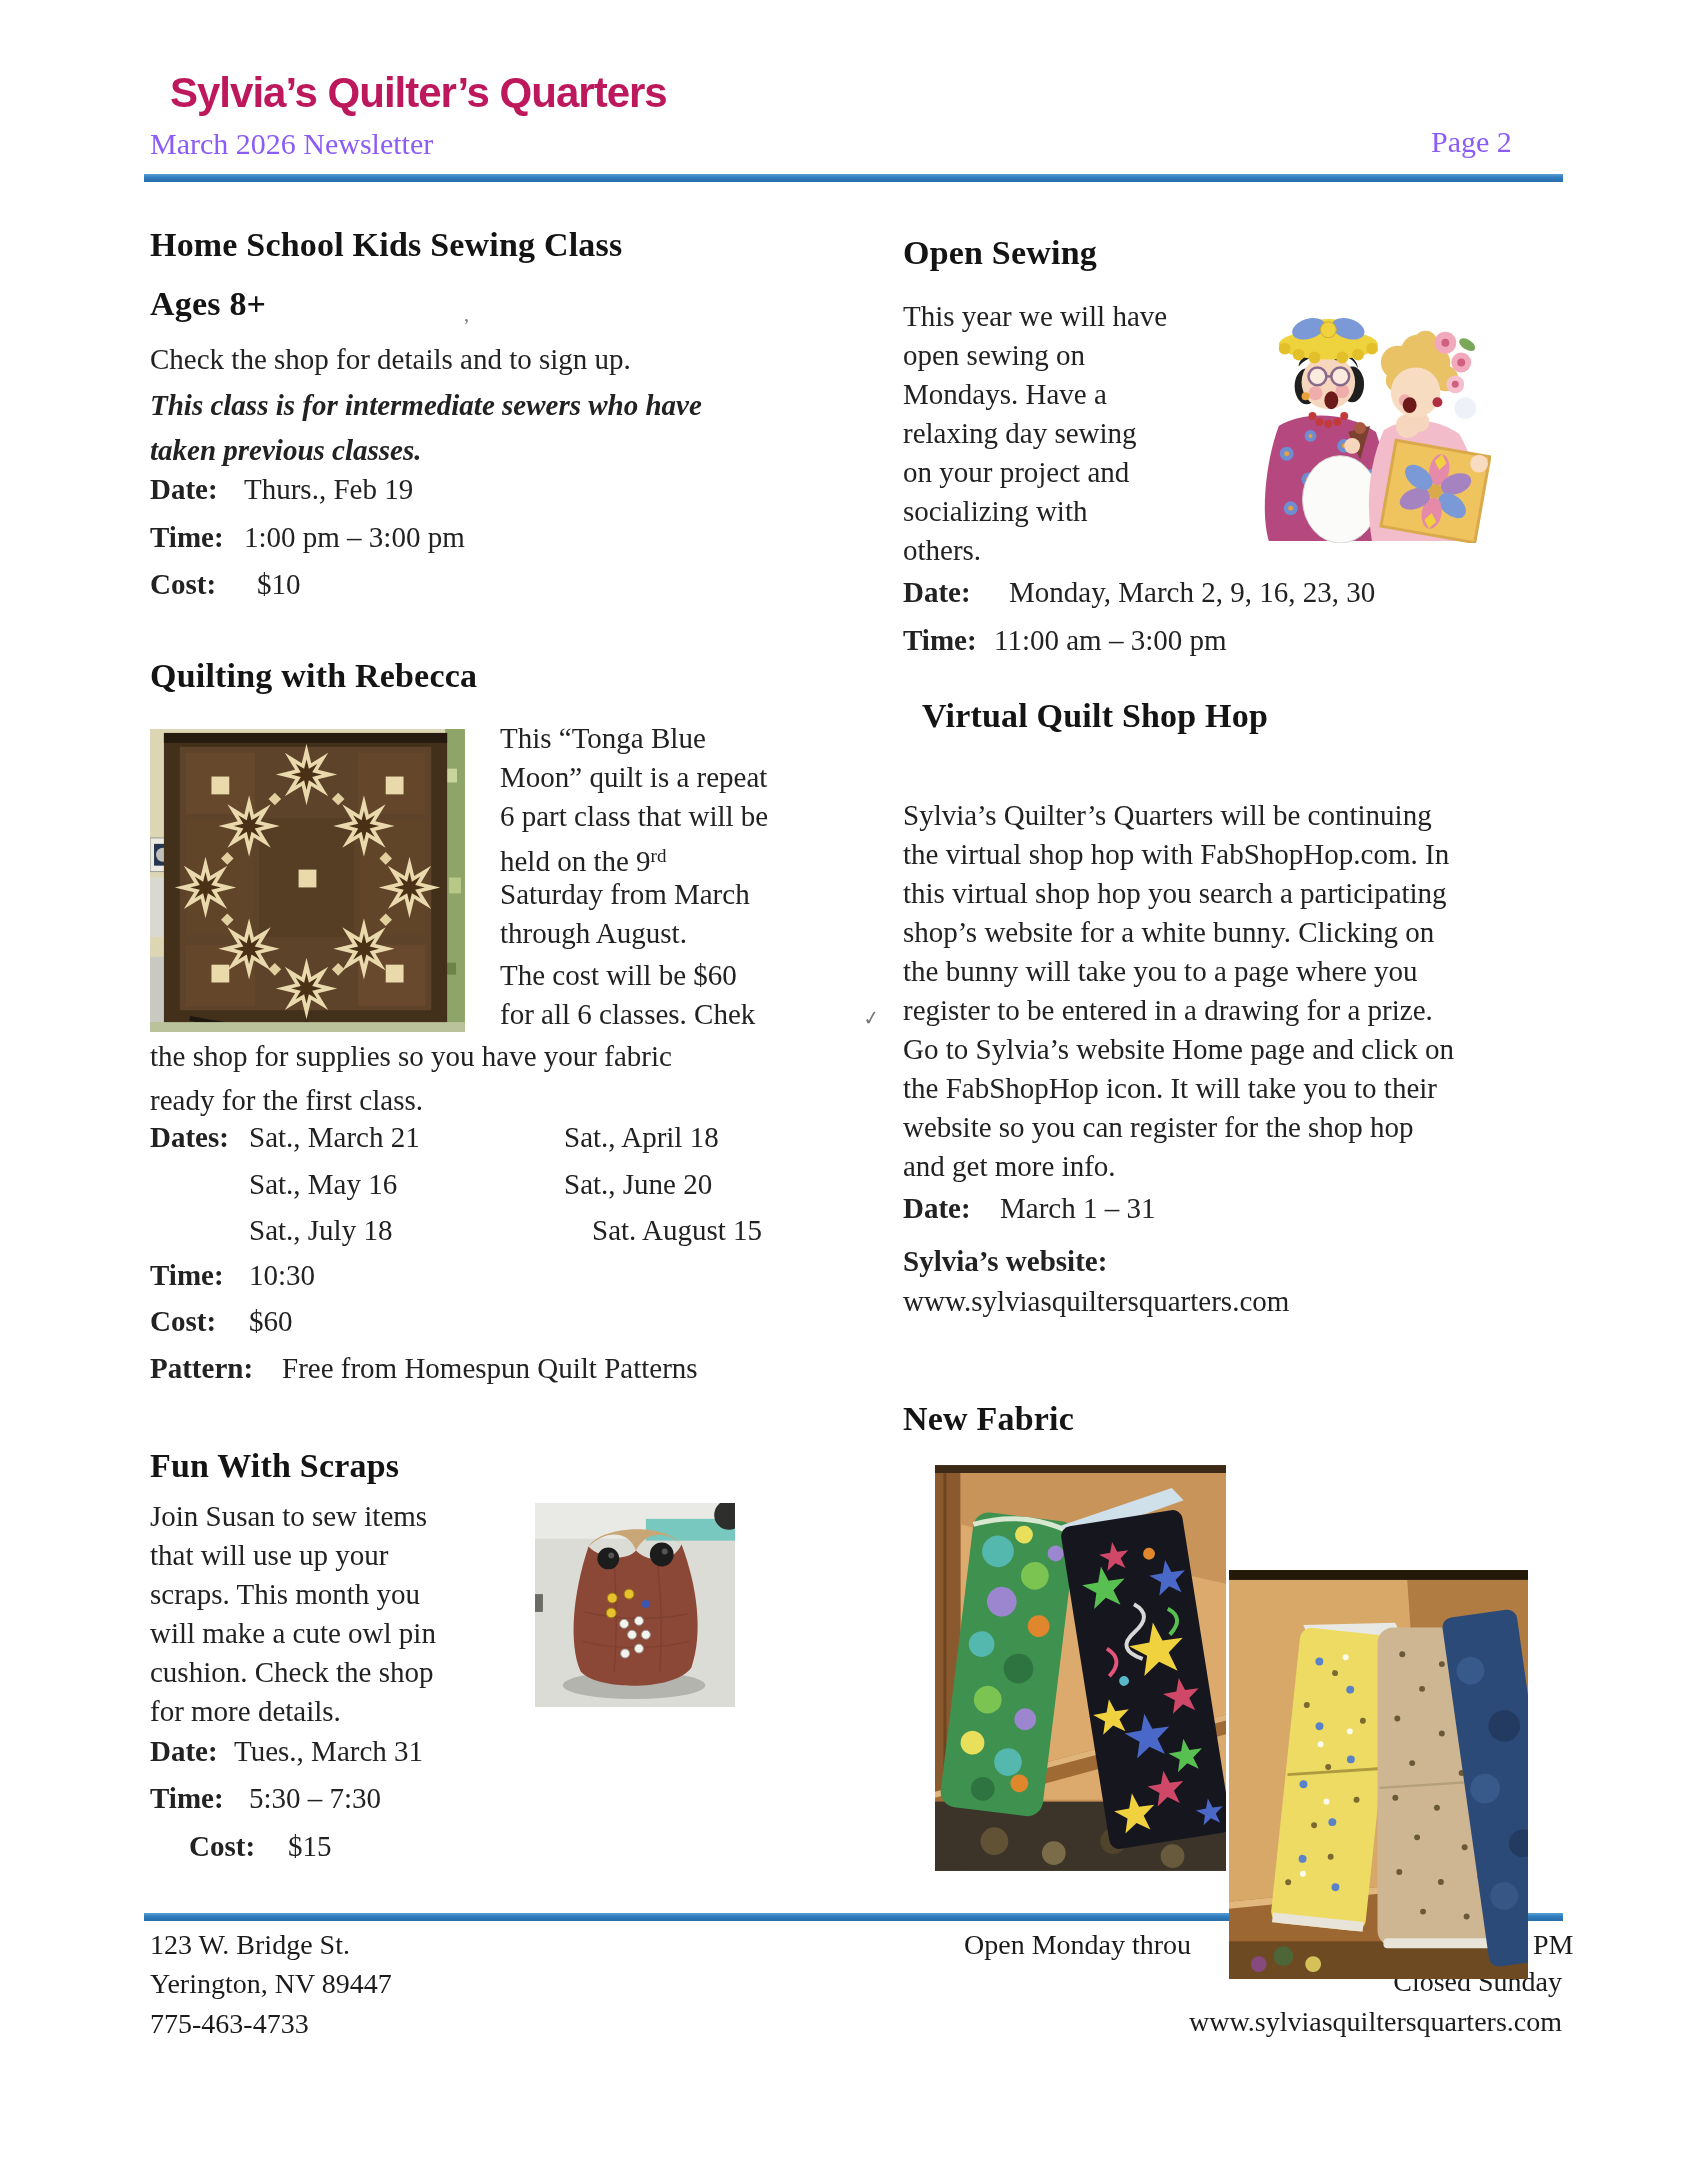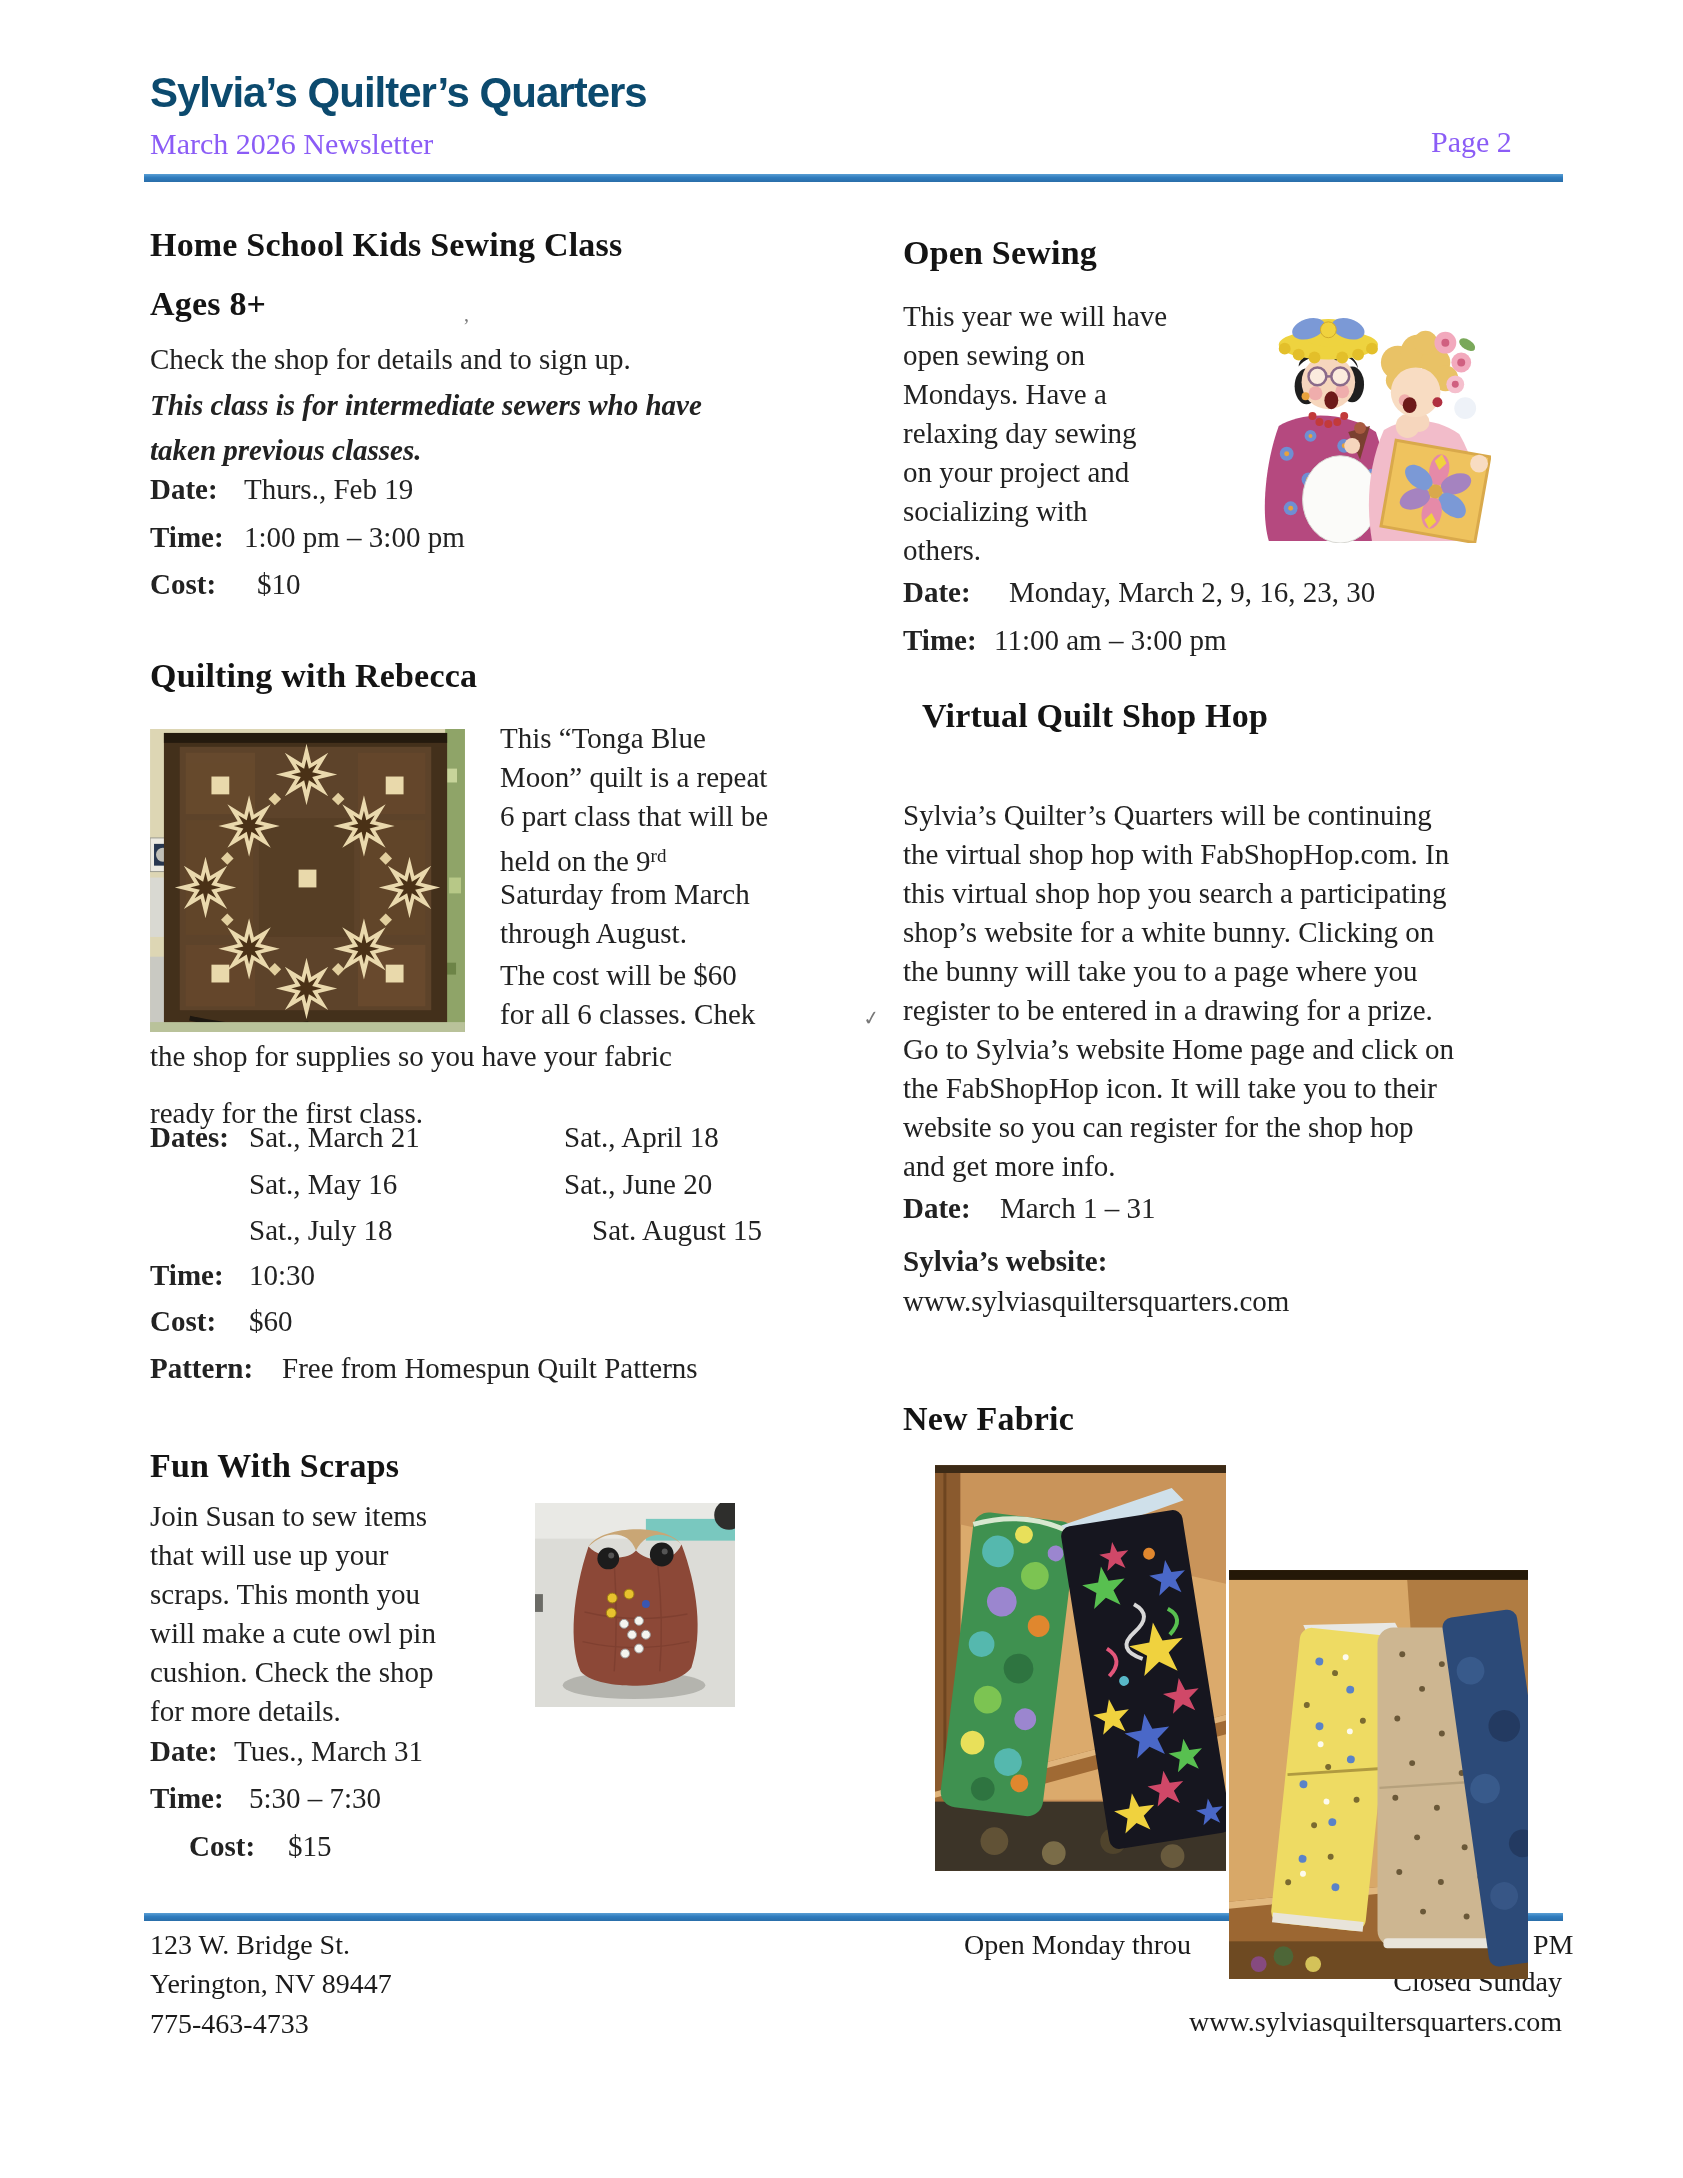--- a/index.html
+++ b/index.html
@@ -7,21 +7,21 @@
   .abs{position:absolute;}
   .serif{font-family:"Liberation Serif",serif;color:#8b5cf6;}
   .t{font-family:"Liberation Serif",serif;font-size:29px;color:#222;}
   .h2{font-family:"Liberation Serif",serif;font-weight:700;font-size:34px;color:#141414;letter-spacing:0.2px;}
   .b{font-weight:700;}
   .i{font-style:italic;}
   .ln{height:39px;line-height:39px;white-space:nowrap;}
   .rule{background:linear-gradient(#5a9fd4,#2f7cbe 45%,#2a6ea9);height:8px;}
   .lbl{display:inline-block;font-weight:700;}
   .sup{font-size:19px;vertical-align:9px;}
-  .title{font-family:"Liberation Sans",sans-serif;font-weight:700;font-size:42px;letter-spacing:-1px;color:#0c4a6e;}
+  .title{font-family:"Liberation Sans",sans-serif;font-weight:700;font-size:42px;letter-spacing:-1px;color:#be185d;margin-left:20px;}
   .foot{font-family:Liberation Serif, serif;font-size:28px;color:#1b1b1b;white-space:nowrap;}
   .artifact{color:#4a4a4a;opacity:.75;}
   svg{display:block;}
 </style>
 </head>
 <body>
 
 <div class="page">
 
   <div class="abs title" style="left:150px;top:69px;">Sylvia’s Quilter’s Quarters</div>
@@ -130,21 +130,21 @@
     <div class="ln"><span>held on the 9</span><span class="sup">rd</span></div>
     <div class="ln">Saturday from March</div>
     <div class="ln">through August.</div>
   </div>
   <div class="abs t" style="left:500px;top:956px;">
     <div class="ln">The cost will be $60</div>
     <div class="ln">for all 6 classes. Chek</div>
   </div>
   <div class="abs t" style="left:150px;top:1034px;">
     <div class="ln" style="height:44px;line-height:44px;">the shop for supplies so you have your fabric</div>
-    <div class="ln" style="height:44px;line-height:44px;margin-top:13px;">ready for the first class.</div>
+    <div class="ln" style="height:44px;line-height:44px;">ready for the first class.</div>
   </div>
   <div class="abs artifact" style="left:863px;top:1006px;font-size:20px;transform:rotate(-8deg);">✓</div>
 
   <div class="abs" style="left:150px;top:1121px;width:752px;height:141px;">
     <span class="t b abs" style="left:0;top:0;">Dates:</span>
     <span class="t abs" style="left:99px;top:0;">Sat., March 21</span>
     <span class="t abs" style="left:414px;top:0;">Sat., April 18</span>
     <span class="t abs" style="left:99px;top:47px;">Sat., May 16</span>
     <span class="t abs" style="left:414px;top:47px;">Sat., June 20</span>
     <span class="t abs" style="left:99px;top:93px;">Sat., July 18</span>

